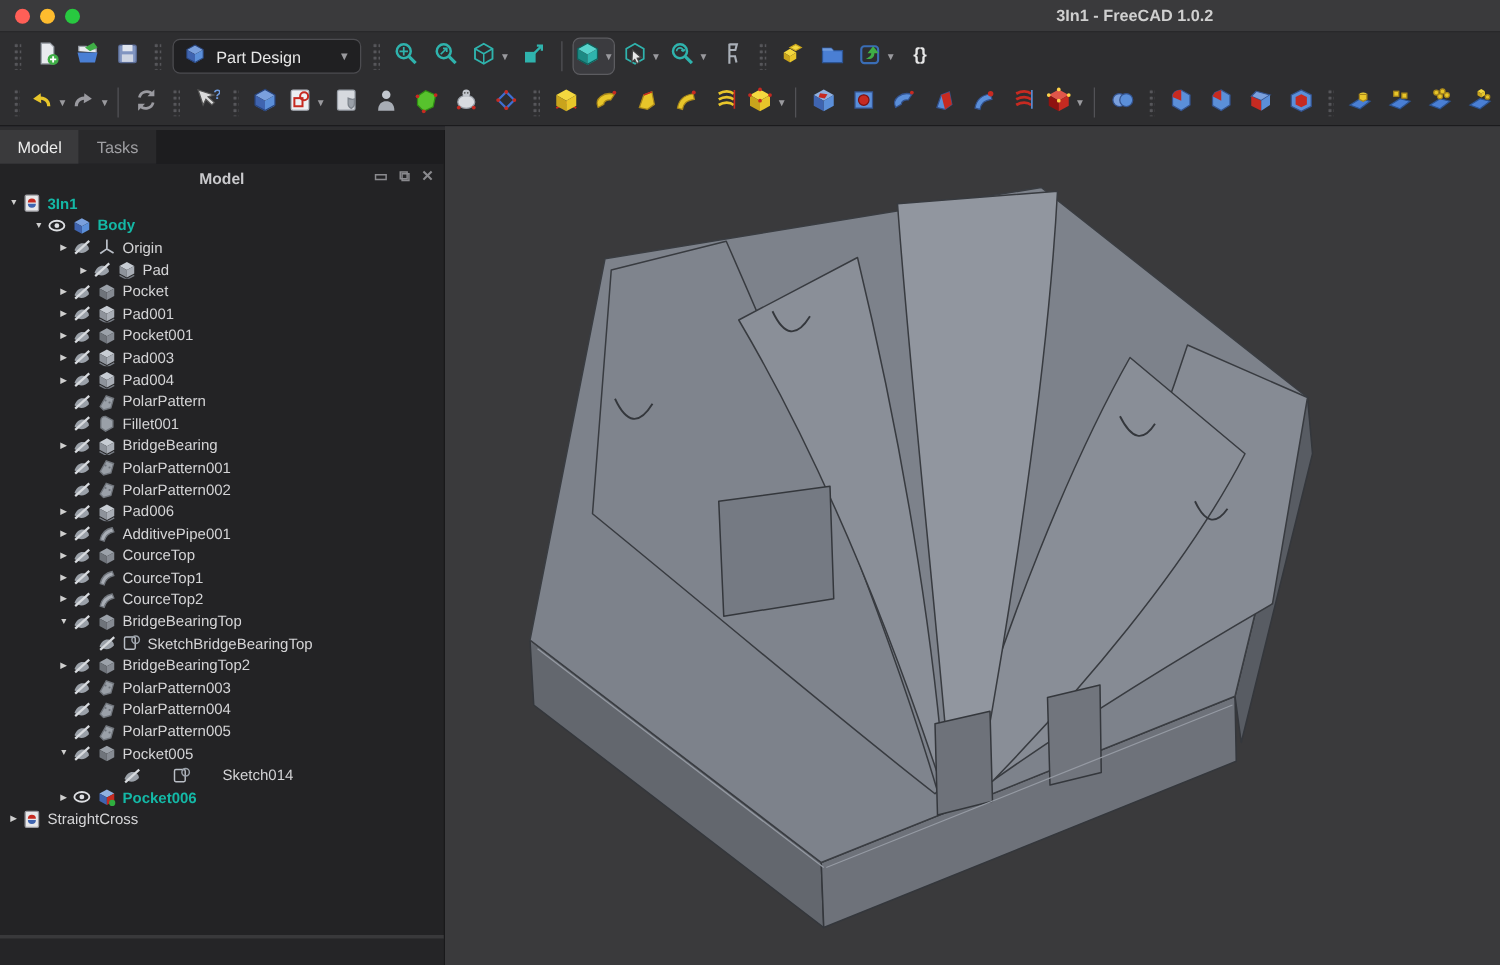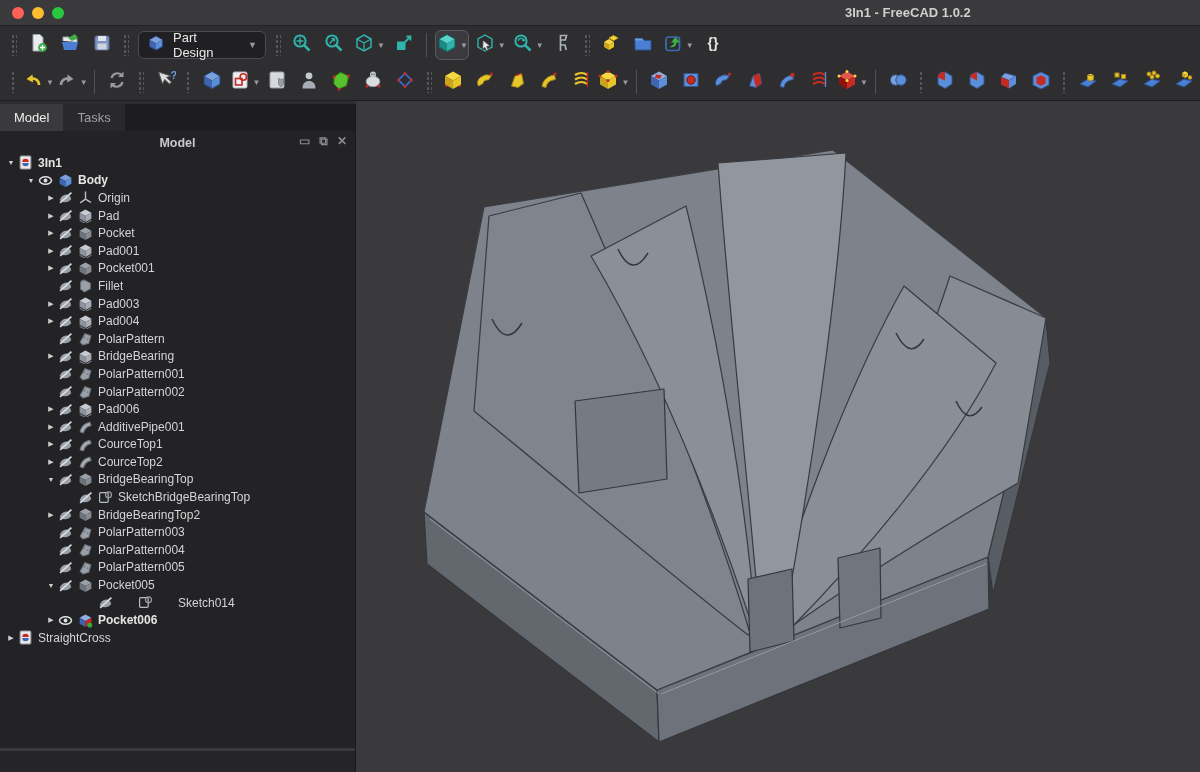--- a/index.html
+++ b/index.html
@@ -21,42 +21,42 @@
   #toolbar-row1 { top:26px; height:38px; }
   #toolbar-row2 { top:64px; height:37px; border-bottom:1px solid #1b1b1d; }
   .tool { position:relative; display:flex; align-items:center; justify-content:center;
           height:30px; min-width:28px; margin:0 2px; border-radius:6px; border:1px solid transparent; }
   .tool.active { background:#3b3b3f; border:1px solid #5c5c60; }
   .tool .dd { font-size:8px; color:#9a9a9e; margin-left:2px; }
   .handle { width:6px; height:22px; margin:0 5px;
             background-image:radial-gradient(#56565a 1px, transparent 1.2px);
             background-size:4px 5px; }
   .vsep { width:1px; height:24px; background:#525256; margin:0 6px; }
-  .wbsel { display:flex; align-items:center; gap:8px; height:28px; width:128px; margin:0 4px;
+  .wbsel { display:flex; align-items:center; gap:8px; height:28px; width:151px; margin:0 4px;
            background:#202022; border:1px solid #4c4c50; border-radius:6px; padding:0 8px; }
   .wbsel .lbl { color:#e8e8e8; font-size:13px; flex:1; }
   .wbsel .dd { color:#9a9a9e; font-size:9px; }
 
   
   #left-col { position:absolute; top:104px; left:0; width:356px; height:671px;
               background:#232325; border-right:1px solid #19191b; }
   .doc-tabs { display:flex; height:27px; background:#1d1d1f; align-items:flex-end; }
   .doc-tab { height:27px; display:flex; align-items:center; padding:0 14px; font-size:13px;
              color:#9f9fa3; background:#29292b; }
   .doc-tab.active { background:#3a3a3c; color:#ededed; }
   .panel-head { position:relative; height:23px; display:flex; align-items:center; justify-content:center;
                 color:#c9c9cc; font-size:12.5px; font-weight:700; }
   .panel-btns { position:absolute; right:8px; top:3px; display:flex; gap:9px; color:#8a8a8e; font-size:12px; }
   .panel-btns span { cursor:default; }
   #tree { position:absolute; top:50px; left:0; right:0; bottom:28px; overflow:hidden; }
   .trow { display:flex; align-items:center; height:17.6px; font-size:12px; color:#d4d4d6; white-space:nowrap; }
   .trow .arr { width:14px; font-size:7px; color:#cfcfcf; text-align:center; flex:none; }
   .trow .ticon { width:16px; height:14px; flex:none; margin-right:4px; display:flex; align-items:center; }
   .trow .lbl { overflow:hidden; }
-  .trow.bold .lbl { font-weight:700; color:#e5e5e5; }
+  .trow.bold .lbl { font-weight:700; color:#14b8a6; }
   .bsplit { position:absolute; bottom:24px; left:0; right:0; height:3px; background:#39393b; }
   .bpanel { position:absolute; bottom:0; left:0; right:0; height:24px; background:#252527; }
 
   
   #viewport { position:absolute; top:101px; left:356px; width:844px; height:671px; background:#3a3a3c; }
   #viewport svg { display:block; }
 </style>
 </head>
 <body>
 
@@ -493,21 +493,21 @@
               <path d="M2 12L12.5 2.5" stroke="#d7dade" stroke-width="1.7"></path>
             </svg>
           </span>
           <span class="ticon">
             <svg width="15" height="15" viewBox="0 0 14 14">
               <path d="M7 1.5v7M7 8.5L2 12M7 8.5l5 3" stroke="#b9bec6" stroke-width="1.3" fill="none"></path>
             </svg>
           </span>
           <span class="lbl">Origin</span>
         </div>
-        <div class="trow" style="padding-left: 44px;">
+        <div class="trow" style="padding-left: 60px;">
           <span class="arr">▶</span>
           <span class="ticon">
             <svg width="15" height="15" viewBox="0 0 14 14">
               <path d="M1.5 9.5C3 5.5 6 3.5 9 4.5c2 .7 3.3 2.3 3.3 4.2-2 2.4-5 3.4-7.8 2.4-1.5-.5-2.5-1.2-3-1.6z" fill="#9aa0a8"></path>
               <path d="M2 12L12.5 2.5" stroke="#d7dade" stroke-width="1.7"></path>
             </svg>
           </span>
           <span class="ticon">
             <svg width="15" height="15" viewBox="0 0 14 14">
               <path d="M7 1.5L12.5 4.5 7 7.5 1.5 4.5Z" fill="#c7ccd3"></path>
@@ -564,35 +564,20 @@
           <span class="ticon">
             <svg width="15" height="15" viewBox="0 0 14 14">
               <path d="M7 1.5L12.5 4.5 7 7.5 1.5 4.5Z" fill="#9ba1a9"></path>
               <path d="M1.5 4.5L7 7.5V13L1.5 10Z" fill="#6f747b"></path>
               <path d="M12.5 4.5L7 7.5V13l5.5-3Z" fill="#858a92"></path>
             </svg>
           </span>
           <span class="lbl">Pocket001</span>
         </div>
         <div class="trow" style="padding-left: 44px;">
-          <span class="arr"></span>
-          <span class="ticon">
-            <svg width="15" height="15" viewBox="0 0 14 14">
-              <path d="M1.5 9.5C3 5.5 6 3.5 9 4.5c2 .7 3.3 2.3 3.3 4.2-2 2.4-5 3.4-7.8 2.4-1.5-.5-2.5-1.2-3-1.6z" fill="#9aa0a8"></path>
-              <path d="M2 12L12.5 2.5" stroke="#d7dade" stroke-width="1.7"></path>
-            </svg>
-          </span>
-          <span class="ticon">
-            <svg width="15" height="15" viewBox="0 0 14 14">
-              <path d="M2.5 5c0-2 1.5-3 3.5-3l5.5 3v5L6 13 2.5 10.5z" fill="#9aa0a8" stroke="#70757c"></path>
-            </svg>
-          </span>
-          <span class="lbl">Fillet</span>
-        </div>
-        <div class="trow" style="padding-left: 44px;">
           <span class="arr">▶</span>
           <span class="ticon">
             <svg width="15" height="15" viewBox="0 0 14 14">
               <path d="M1.5 9.5C3 5.5 6 3.5 9 4.5c2 .7 3.3 2.3 3.3 4.2-2 2.4-5 3.4-7.8 2.4-1.5-.5-2.5-1.2-3-1.6z" fill="#9aa0a8"></path>
               <path d="M2 12L12.5 2.5" stroke="#d7dade" stroke-width="1.7"></path>
             </svg>
           </span>
           <span class="ticon">
             <svg width="15" height="15" viewBox="0 0 14 14">
               <path d="M7 1.5L12.5 4.5 7 7.5 1.5 4.5Z" fill="#c7ccd3"></path>
@@ -632,20 +617,35 @@
           <span class="ticon">
             <svg width="15" height="15" viewBox="0 0 14 14">
               <path d="M2 10.5L6.5 2.5l5.5 2-2 7-5.5 1.5z" fill="#9aa0a8" stroke="#70757c"></path>
               <circle cx="6" cy="6" r=".8" fill="#6d727a"></circle>
               <circle cx="9" cy="7.5" r=".8" fill="#6d727a"></circle>
             </svg>
           </span>
           <span class="lbl">PolarPattern</span>
         </div>
         <div class="trow" style="padding-left: 44px;">
+          <span class="arr"></span>
+          <span class="ticon">
+            <svg width="15" height="15" viewBox="0 0 14 14">
+              <path d="M1.5 9.5C3 5.5 6 3.5 9 4.5c2 .7 3.3 2.3 3.3 4.2-2 2.4-5 3.4-7.8 2.4-1.5-.5-2.5-1.2-3-1.6z" fill="#9aa0a8"></path>
+              <path d="M2 12L12.5 2.5" stroke="#d7dade" stroke-width="1.7"></path>
+            </svg>
+          </span>
+          <span class="ticon">
+            <svg width="15" height="15" viewBox="0 0 14 14">
+              <path d="M2.5 5c0-2 1.5-3 3.5-3l5.5 3v5L6 13 2.5 10.5z" fill="#9aa0a8" stroke="#70757c"></path>
+            </svg>
+          </span>
+          <span class="lbl">Fillet001</span>
+        </div>
+        <div class="trow" style="padding-left: 44px;">
           <span class="arr">▶</span>
           <span class="ticon">
             <svg width="15" height="15" viewBox="0 0 14 14">
               <path d="M1.5 9.5C3 5.5 6 3.5 9 4.5c2 .7 3.3 2.3 3.3 4.2-2 2.4-5 3.4-7.8 2.4-1.5-.5-2.5-1.2-3-1.6z" fill="#9aa0a8"></path>
               <path d="M2 12L12.5 2.5" stroke="#d7dade" stroke-width="1.7"></path>
             </svg>
           </span>
           <span class="ticon">
             <svg width="15" height="15" viewBox="0 0 14 14">
               <path d="M7 1.5L12.5 4.5 7 7.5 1.5 4.5Z" fill="#c7ccd3"></path>
@@ -726,20 +726,37 @@
         <div class="trow" style="padding-left: 44px;">
           <span class="arr">▶</span>
           <span class="ticon">
             <svg width="15" height="15" viewBox="0 0 14 14">
               <path d="M1.5 9.5C3 5.5 6 3.5 9 4.5c2 .7 3.3 2.3 3.3 4.2-2 2.4-5 3.4-7.8 2.4-1.5-.5-2.5-1.2-3-1.6z" fill="#9aa0a8"></path>
               <path d="M2 12L12.5 2.5" stroke="#d7dade" stroke-width="1.7"></path>
             </svg>
           </span>
           <span class="ticon">
             <svg width="15" height="15" viewBox="0 0 14 14">
+              <path d="M7 1.5L12.5 4.5 7 7.5 1.5 4.5Z" fill="#9ba1a9"></path>
+              <path d="M1.5 4.5L7 7.5V13L1.5 10Z" fill="#6f747b"></path>
+              <path d="M12.5 4.5L7 7.5V13l5.5-3Z" fill="#858a92"></path>
+            </svg>
+          </span>
+          <span class="lbl">CourceTop</span>
+        </div>
+        <div class="trow" style="padding-left: 44px;">
+          <span class="arr">▶</span>
+          <span class="ticon">
+            <svg width="15" height="15" viewBox="0 0 14 14">
+              <path d="M1.5 9.5C3 5.5 6 3.5 9 4.5c2 .7 3.3 2.3 3.3 4.2-2 2.4-5 3.4-7.8 2.4-1.5-.5-2.5-1.2-3-1.6z" fill="#9aa0a8"></path>
+              <path d="M2 12L12.5 2.5" stroke="#d7dade" stroke-width="1.7"></path>
+            </svg>
+          </span>
+          <span class="ticon">
+            <svg width="15" height="15" viewBox="0 0 14 14">
               <path d="M2 12c1-5 4-8 9-9l1.2 3c-4.5 1-6.2 3-7.2 7z" fill="#a8adb5" stroke="#70757c"></path>
             </svg>
           </span>
           <span class="lbl">CourceTop1</span>
         </div>
         <div class="trow" style="padding-left: 44px;">
           <span class="arr">▶</span>
           <span class="ticon">
             <svg width="15" height="15" viewBox="0 0 14 14">
               <path d="M1.5 9.5C3 5.5 6 3.5 9 4.5c2 .7 3.3 2.3 3.3 4.2-2 2.4-5 3.4-7.8 2.4-1.5-.5-2.5-1.2-3-1.6z" fill="#9aa0a8"></path>

